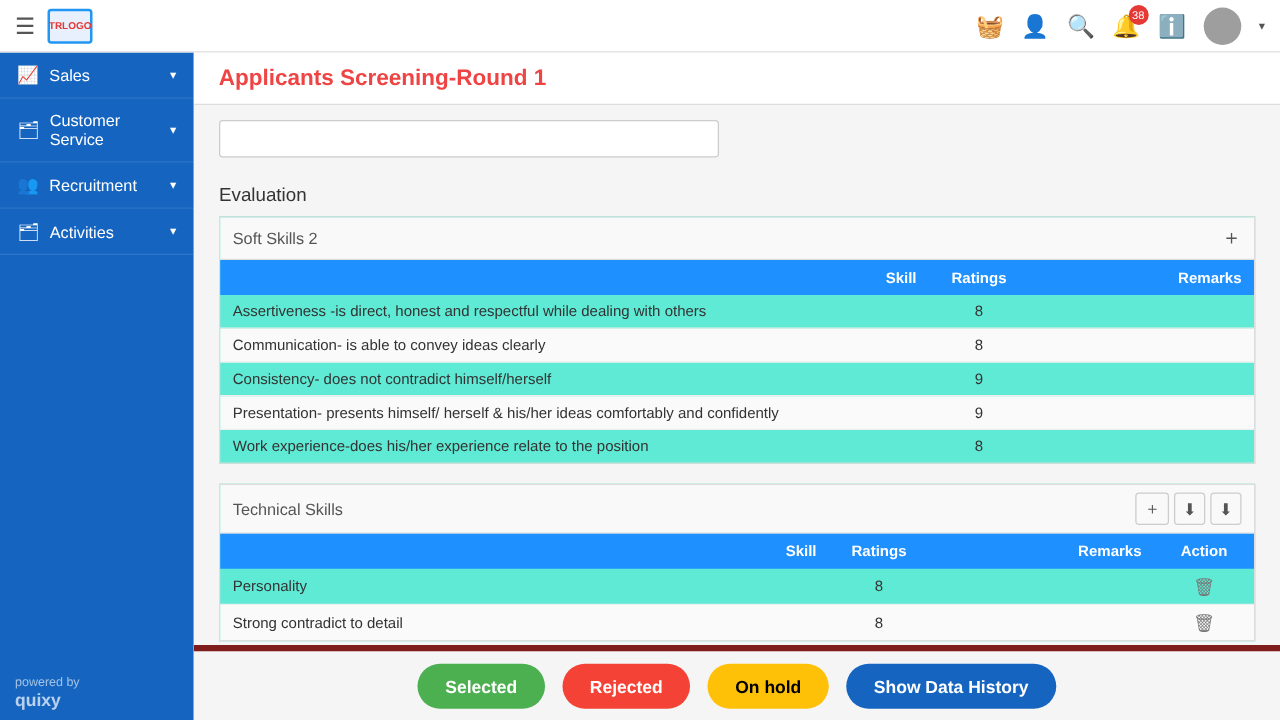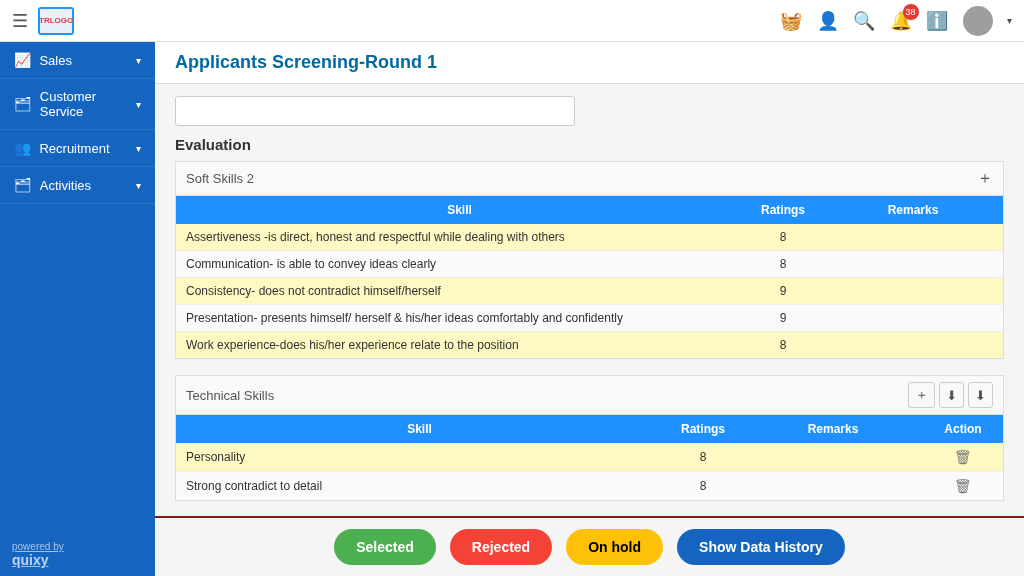--- a/index.html
+++ b/index.html
@@ -48,89 +48,88 @@
       border-bottom: 1px solid rgba(255,255,255,0.1);
     }
     .sidebar-item .si-icon { font-size: 14px; }
     .sidebar-item .si-label { flex: 1; }
     .sidebar-item .si-arrow { font-size: 10px; }
     .sidebar-footer {
       margin-top: auto;
       padding: 8px 12px;
       font-size: 10px;
       color: rgba(255,255,255,0.6);
-      text-decoration: underline;
     }
     .quixy-logo { font-size: 14px; font-weight: bold; color: rgba(255,255,255,0.7); }
 
     
     .content {
       flex: 1;
       display: flex;
       flex-direction: column;
       overflow: hidden;
       background: #f5f5f5;
     }
     .content-header {
       background: #fff;
       padding: 10px 20px;
       border-bottom: 1px solid #ddd;
       font-size: 18px;
       font-weight: bold;
-      color: #0369a1;
+      color: #ef4444;
       flex-shrink: 0;
     }
     .content-body {
       flex: 1;
       overflow-y: auto;
       padding: 12px 20px;
     }
 
     
     .top-input {
       width: 400px;
       height: 30px;
       border: 1px solid #ccc;
       border-radius: 3px;
       margin-bottom: 10px;
       padding: 0 8px;
     }
 
     
-    .eval-title { font-size: 15px; font-weight: bold; color: #333; margin-bottom: 8px; }
-
-    
-    .skill-section { background: #fef9c3; border: 1px solid #ddd; margin-bottom: 16px; }
+    .eval-title { font-size: 15px; font-weight: normal; color: #333; margin-bottom: 8px; margin-top: 12px; }
+
+    
+    .skill-section { background: #5eead4; border: 1px solid #ddd; margin-bottom: 16px; }
     .skill-section-header {
       display: flex;
       align-items: center;
       justify-content: space-between;
       padding: 6px 10px;
       font-size: 13px;
       color: #555;
       background: #f9f9f9;
       border-bottom: 1px solid #ddd;
     }
     .add-btn { background: none; border: none; cursor: pointer; font-size: 16px; color: #555; }
 
     table { width: 100%; border-collapse: collapse; }
     thead tr { background: #1E90FF; color: #fff; }
-    thead th { padding: 7px 10px; text-align: center; font-size: 12px; font-weight: bold; }
+    thead th { padding: 7px 10px; text-align: right; font-size: 12px; font-weight: bold; }
     tbody tr { border-bottom: 1px solid #eee; }
     tbody tr:last-child { border-bottom: none; }
     tbody td { padding: 6px 10px; font-size: 12px; color: #333; }
     tbody tr:nth-child(even) { background: #fafafa; }
 
     .delete-icon { color: #777; cursor: pointer; font-size: 14px; }
 
     
     .bottom-toolbar {
       height: 60px;
       background: #f5f5f5;
-      border-top: 2px solid #7f1d1d;
+      border-top: 5px solid #7f1d1d;
       display: flex;
       align-items: center;
       justify-content: center;
       gap: 14px;
       flex-shrink: 0;
     }
     .btn-selected { background: #4CAF50; color: #fff; border: none; border-radius: 20px; padding: 10px 22px; font-size: 14px; cursor: pointer; font-weight: bold; }
     .btn-rejected { background: #f44336; color: #fff; border: none; border-radius: 20px; padding: 10px 22px; font-size: 14px; cursor: pointer; font-weight: bold; }
     .btn-onhold { background: #FFC107; color: #000000; border: none; border-radius: 20px; padding: 10px 22px; font-size: 14px; cursor: pointer; font-weight: bold; }
     .btn-cancel { background: #9e9e9e; color: #fff; border: none; border-radius: 20px; padding: 10px 22px; font-size: 14px; cursor: pointer; font-weight: bold; }

